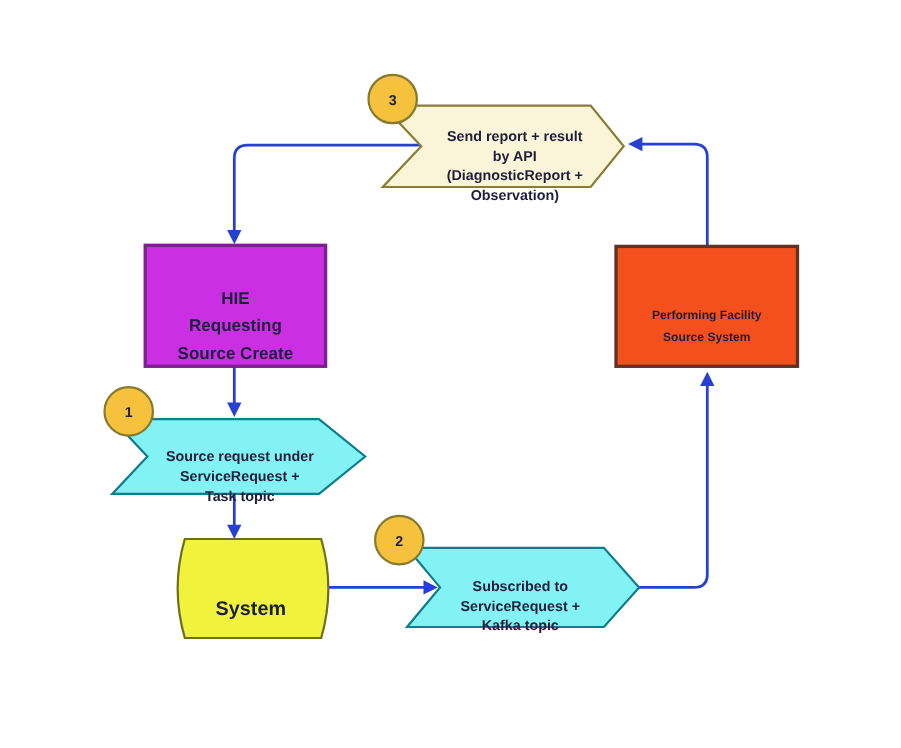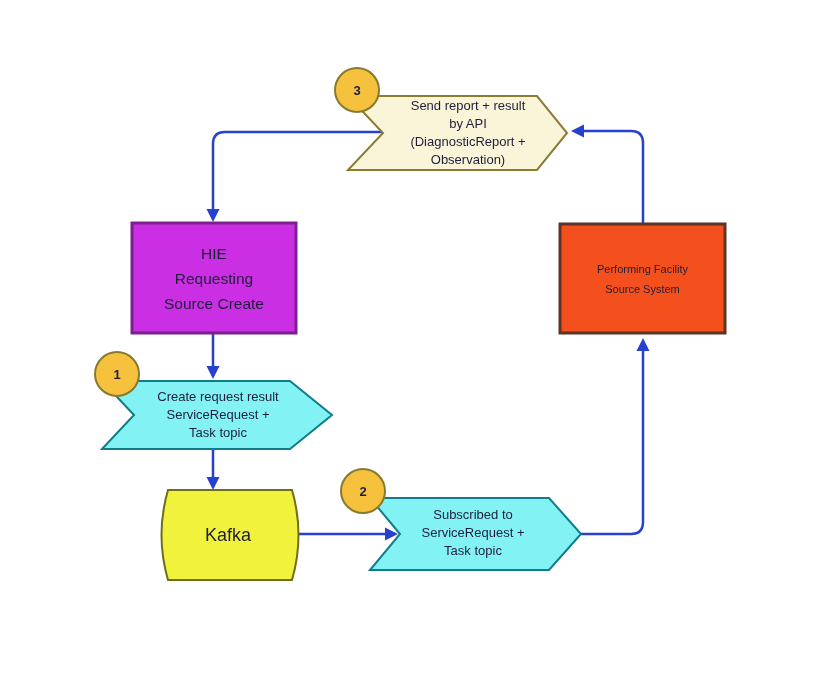--- a/index.html
+++ b/index.html
@@ -1,20 +1,20 @@
 <!DOCTYPE html>
 <html><head>
 <meta charset="utf-8">
 <style>
   html,body{margin:0;padding:0;background:#ffffff;}
   #canvas{position:relative;width:819px;height:680px;background:#ffffff;overflow:hidden;
           font-family:"Liberation Sans","DejaVu Sans",sans-serif;}
   #diagram-svg{position:absolute;left:0;top:0;}
   .node-label{position:absolute;display:flex;align-items:center;justify-content:center;
-              text-align:center;white-space:pre-line;font-weight:normal;color:#1e1e3c;}
+              text-align:center;white-space:pre-line;font-weight:bold;color:#1e1e3c;margin-top:18px;}
   .lbl-step{font-size:13px;line-height:18px;}
   .lbl-hie{font-size:15.5px;line-height:25px;}
   .lbl-perf{font-size:11px;line-height:20px;}
   .lbl-kafka{font-size:18px;line-height:20px;}
   .badge{position:absolute;width:42px;height:42px;border-radius:50%;
          background:#f6c23e;border:2.5px solid #877a2e;
          display:flex;align-items:center;justify-content:center;
          font-size:13px;font-weight:bold;color:#1e1e3c;box-sizing:content-box;}
 </style>
 </head>
@@ -60,29 +60,29 @@
 (DiagnosticReport +
 Observation)</div>
 
   <div class="node-label lbl-hie" style="left:132px;top:223px;width:164px;height:110px;">HIE
 Requesting
 Source Create</div>
 
   <div class="node-label lbl-perf" style="left:560px;top:224px;width:165px;height:109px;">Performing Facility
 Source System</div>
 
-  <div class="node-label lbl-step" style="left:112px;top:383px;width:212px;height:64px;">Create request result
+  <div class="node-label lbl-step" style="left:112px;top:383px;width:212px;height:64px;">Source request under
 ServiceRequest +
 Task topic</div>
 
-  <div class="node-label lbl-kafka" style="left:160px;top:492px;width:136px;height:86px;">Kafka</div>
+  <div class="node-label lbl-kafka" style="left:160px;top:492px;width:136px;height:86px;">System</div>
 
   <div class="node-label lbl-step" style="left:375px;top:500px;width:196px;height:66px;">Subscribed to
 ServiceRequest +
-Task topic</div>
+Kafka topic</div>
 
   <div class="badge" style="left:334px;top:67px;">
     <span>3</span>
   </div>
 
   <div class="badge" style="left:94px;top:351px;">
     <span>1</span>
   </div>
 
   <div class="badge" style="left:340px;top:468px;">

